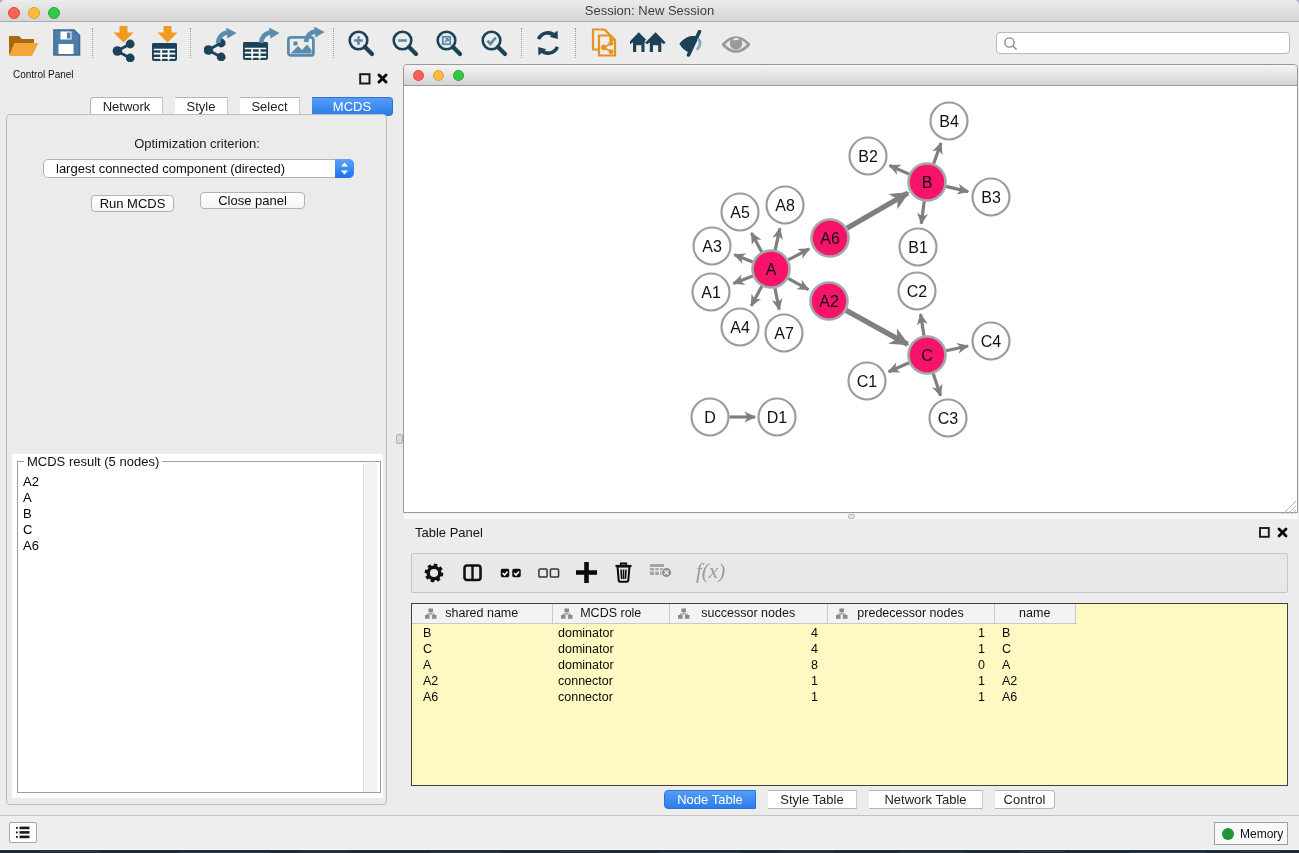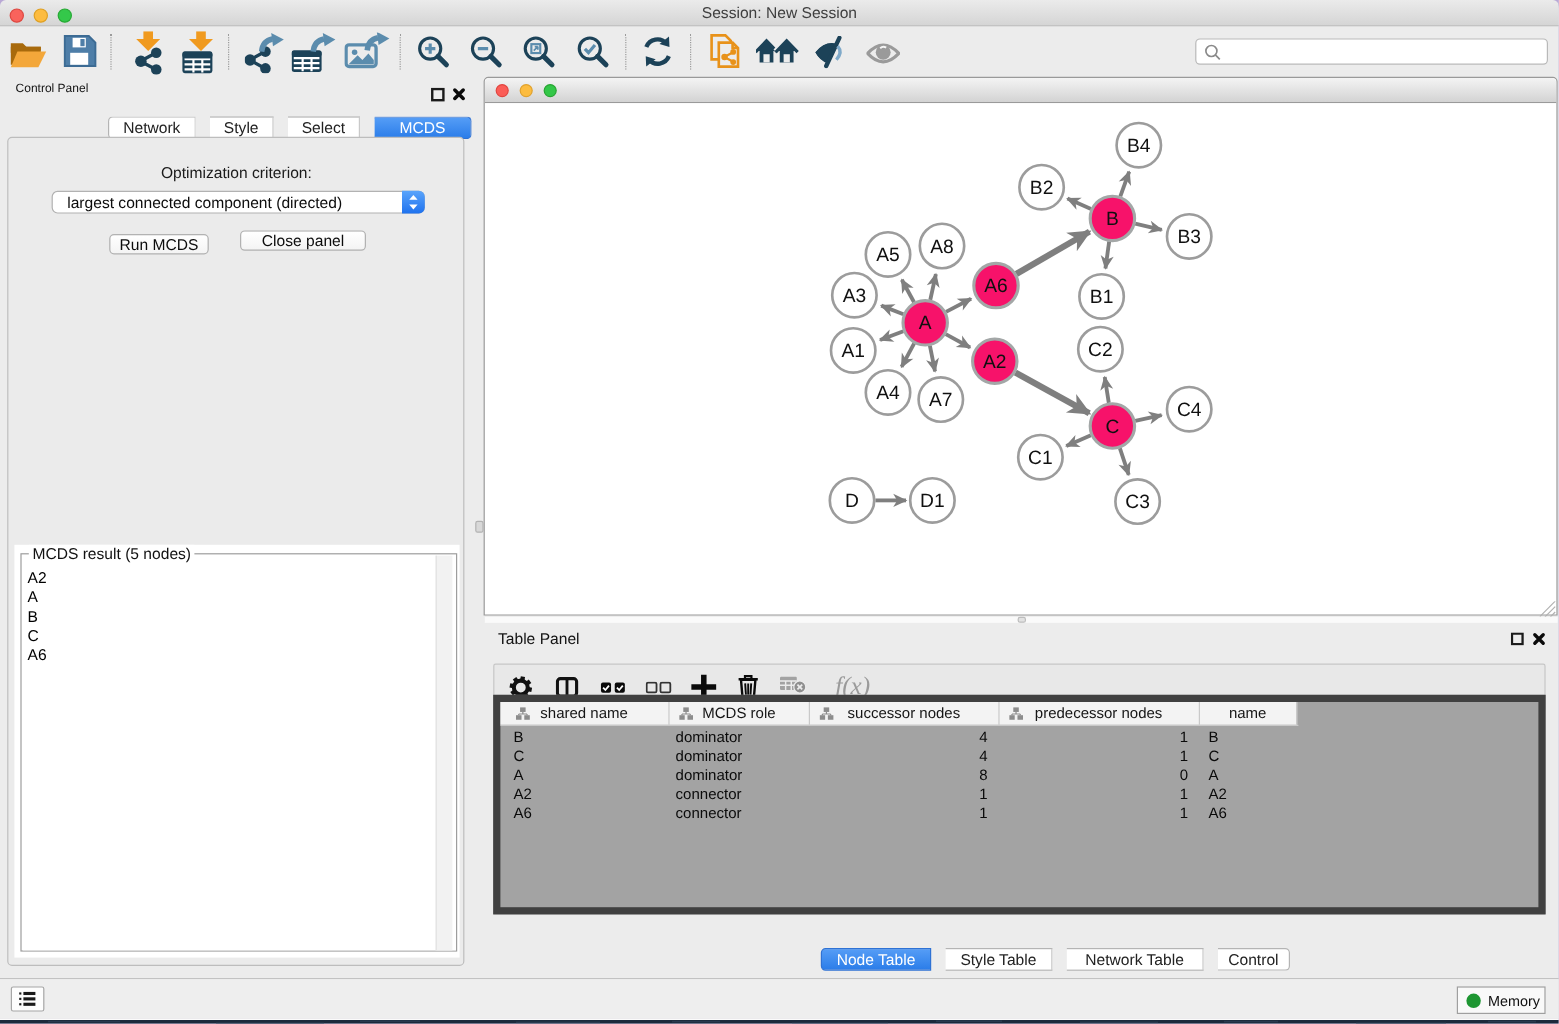--- a/index.html
+++ b/index.html
@@ -41,21 +41,21 @@
 
 #netwin { position:absolute; left:403px; top:64px; width:895px; height:449px; border:1px solid #9a9a9a; border-radius:4px 4px 0 0; background:#fff; }
 #nettitle { position:absolute; left:0; top:0; width:893px; height:21px; background:linear-gradient(#f4f4f4,#d3d3d3); border-bottom:1px solid #9a9a9a; border-radius:4px 4px 0 0; }
 #nettitle .t1 { left:9px; top:4.5px; width:11px; height:11px; background:#fb5d57; border:1px solid #e14640; }
 #nettitle .t2 { left:29px; top:4.5px; width:11px; height:11px; background:#fcbc3f; border:1px solid #e0a22e; }
 #nettitle .t3 { left:49px; top:4.5px; width:11px; height:11px; background:#33c748; border:1px solid #28a532; }
 #nettitle .nt { position:absolute; top:3px; width:100%; text-align:center; font-size:13px; color:#2c2c2c; }
 
 #tp-title { position:absolute; left:415px; top:525px; font-size:13px; color:#131313; }
 #tp-toolbar { position:absolute; left:411px; top:553px; width:877px; height:40px; background:#e8e8e8; border:1px solid #c6c6c6; border-radius:2px; }
-#tbl { position:absolute; left:411px; top:579px; width:877px; height:183px; background:#a3a3a3; border:6px solid #404040; }
+#tbl { position:absolute; left:411px; top:603px; width:877px; height:183px; background:#fef9c3; border:1px solid #404040; }
 .th { position:absolute; top:0; height:19px; background:#f3f3f3; border-right:1px solid #c9c9c9; font-size:12.5px; color:#151515; text-align:center; line-height:19px; }
 #thead-line { position:absolute; left:0; top:19px; width:665px; height:1px; background:#c9c9c9; }
 .td { position:absolute; font-size:12.5px; color:#0a0a0a; height:16.2px; line-height:16.2px; }
 </style></head><body>
 <div id="app"></div>
 <div id="whiteline" class="abs" style="left:0;top:848.5px;width:1299px;height:1.3px;background:#fbfbfb;"></div>
 <svg class="abs" style="left:0;top:849.8px" width="1299" height="4" viewBox="0 0 1299 6" preserveAspectRatio="none">
     <rect width="1299" height="6" fill="#1b2a3c"></rect>
     <g fill="#2e4156" opacity="0.7">
       <rect x="40" y="1" width="60" height="2"></rect>
@@ -508,17 +508,17 @@
     <div class="td" style="left:146px;top:69.10000000000001px">connector</div>
     <div class="td" style="left:258px;top:69.10000000000001px;width:148px;text-align:right">1</div>
     <div class="td" style="left:415px;top:69.10000000000001px;width:158px;text-align:right">1</div>
     <div class="td" style="left:590px;top:69.10000000000001px">A2</div>
     <div class="td" style="left:11px;top:85.30000000000001px">A6</div>
     <div class="td" style="left:146px;top:85.30000000000001px">connector</div>
     <div class="td" style="left:258px;top:85.30000000000001px;width:148px;text-align:right">1</div>
     <div class="td" style="left:415px;top:85.30000000000001px;width:158px;text-align:right">1</div>
     <div class="td" style="left:590px;top:85.30000000000001px">A6</div>
   </div>
-<div class="tabs" style="left:672px;top:790px">
+<div class="tabs" style="left:652px;top:790px">
 <div class="tab first sel" style="width:92px">Node Table</div>
 <div class="tab" style="width:89px">Style Table</div>
 <div class="tab" style="width:114px">Network Table</div>
 <div class="tab last" style="width:60px">Control</div>
 </div>
 </body></html>

